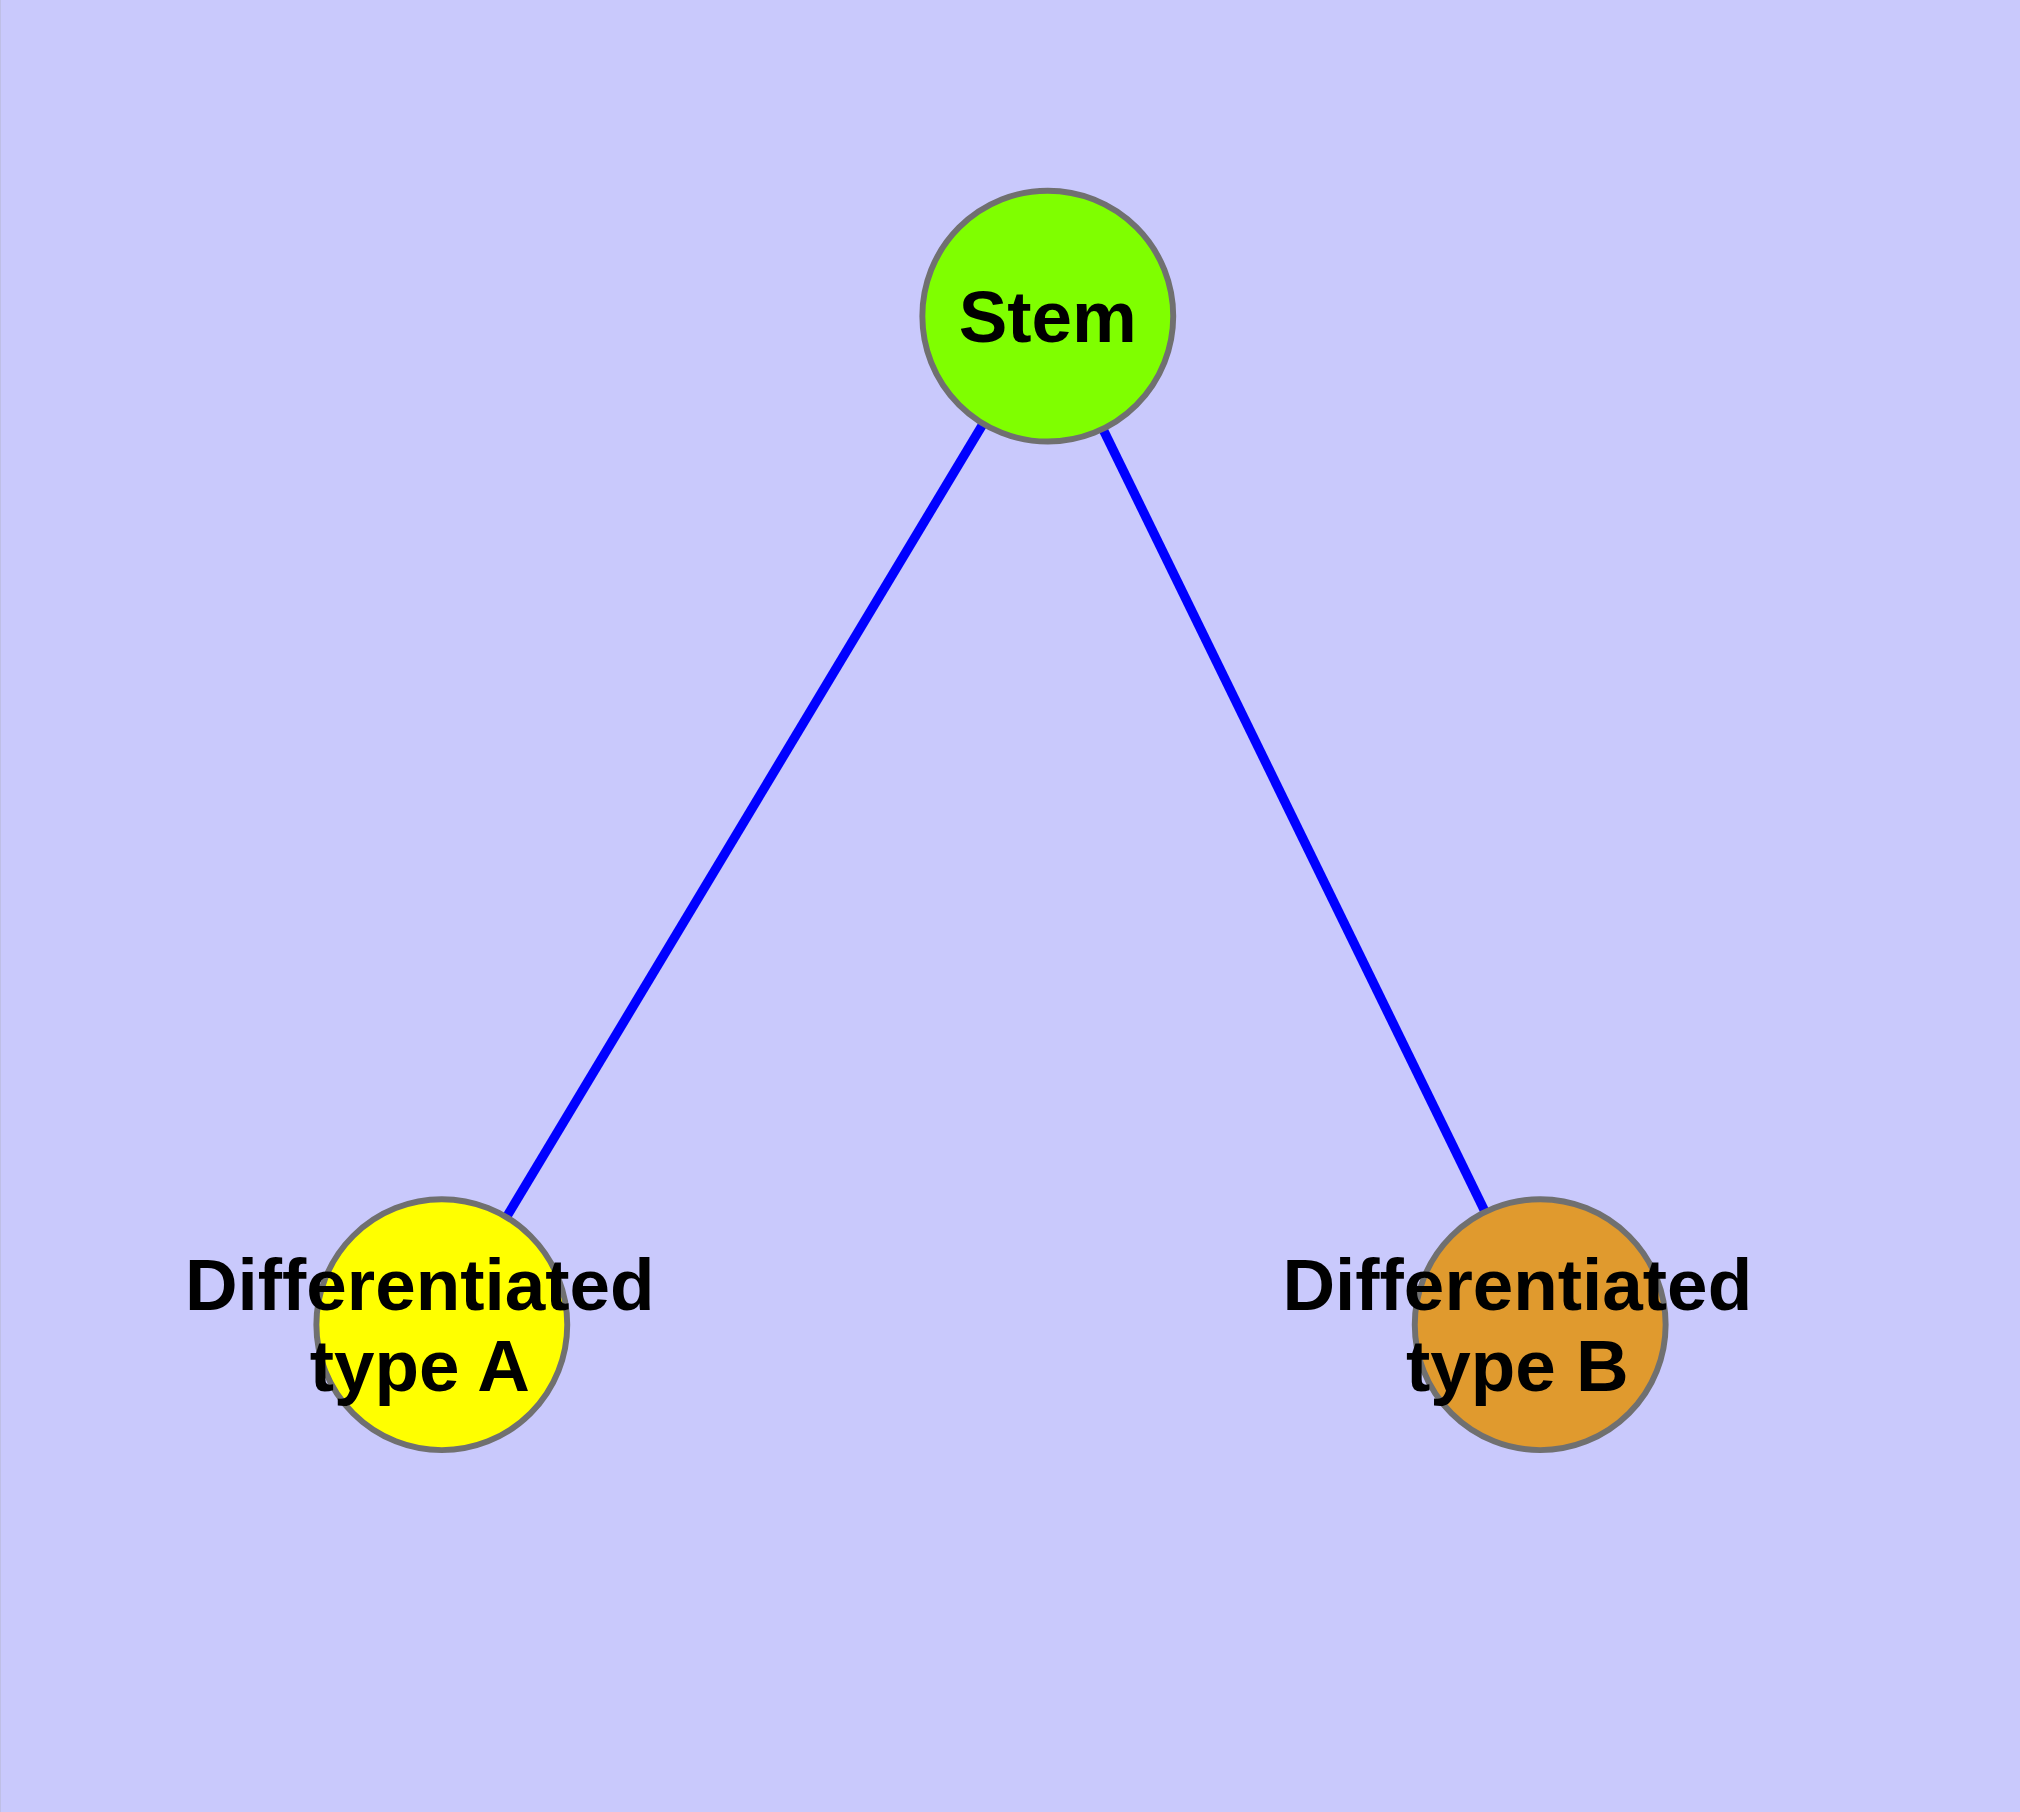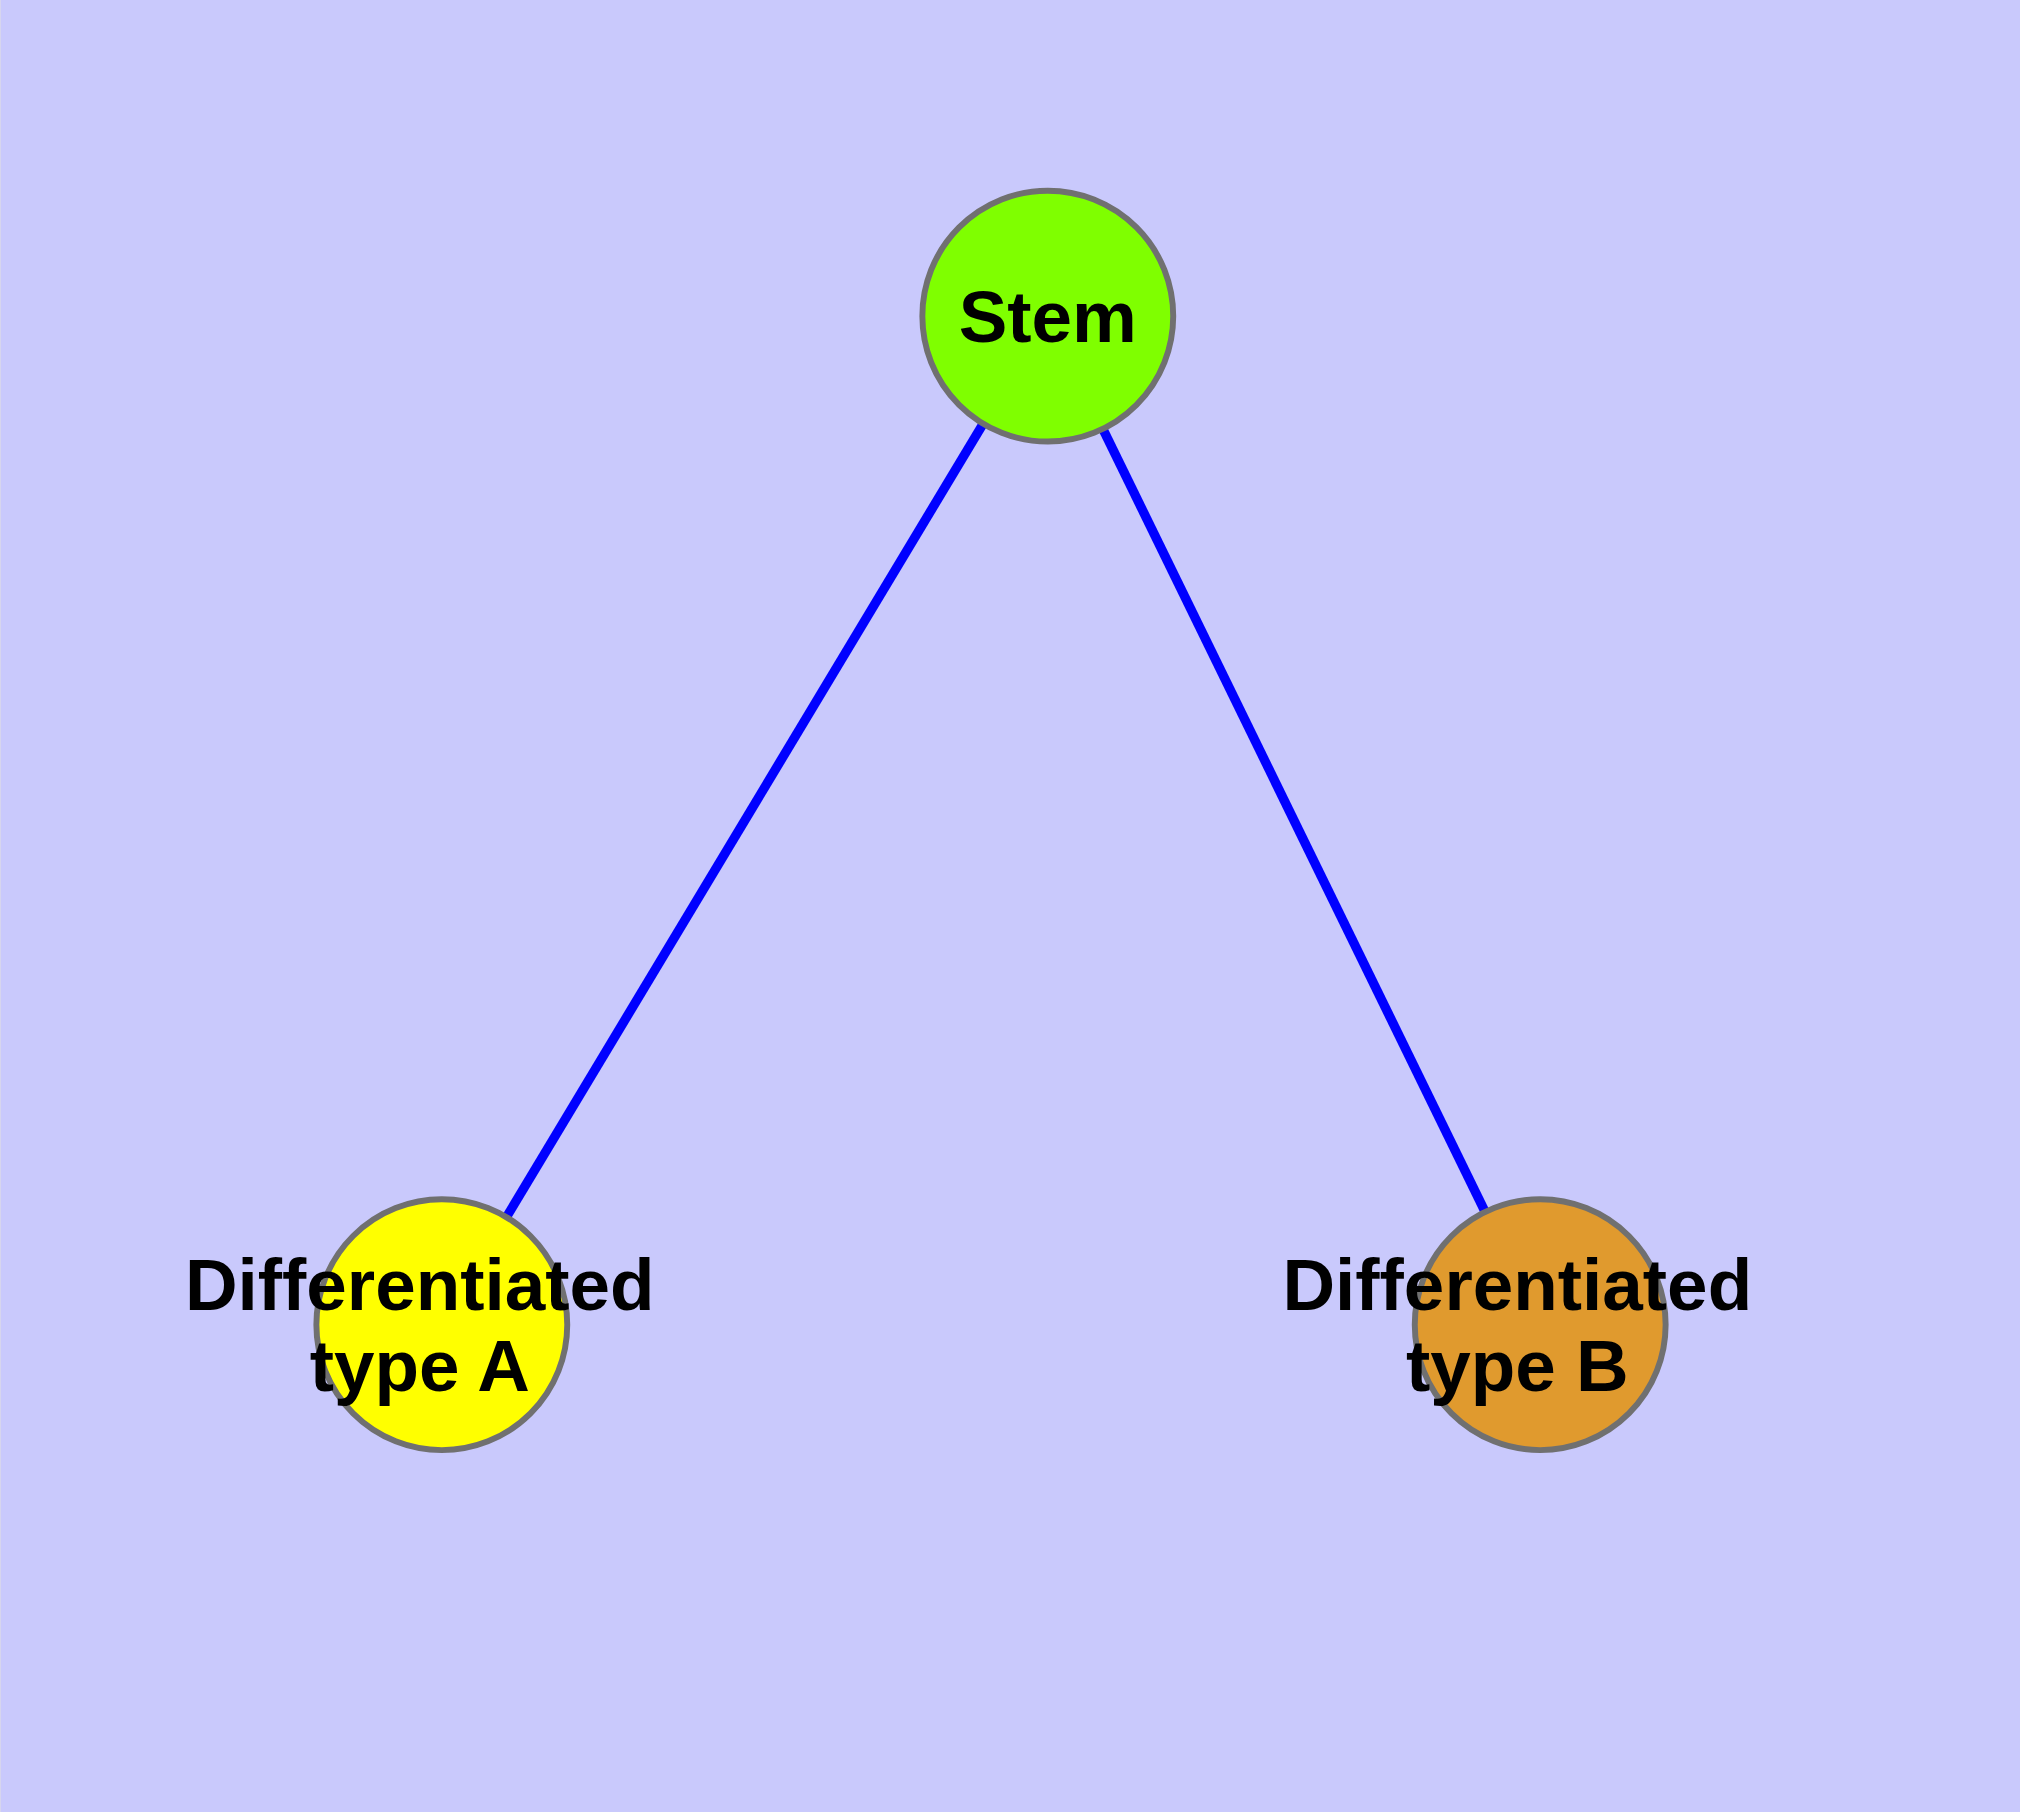--- a/index.html
+++ b/index.html
@@ -33,21 +33,21 @@
   .node-circle {
     stroke-width: 7;
   }
   .edge-line {
     stroke-linecap: butt;
   }
 </style>
 </head>
 <body>
 
-<div id="canvas" style="width: 2021px; height: 1812px; background: #fef9c3; text-align: right;">
+<div id="canvas" style="width: 2021px; height: 1812px; background: #a3a3a3; text-align: right;">
   <svg id="graph-svg" viewBox="0 0 2384 2138" xmlns="http://www.w3.org/2000/svg">
 
     <rect id="bg-rect" x="0" y="0" width="2384" height="2138" fill="#C9C9FC"></rect>
 
     <g id="edges-group">
         <line x1="1236" y1="373" x2="521" y2="1563" stroke="#0000FF" stroke-width="11" class="edge-line"></line>
         <line x1="1236" y1="373" x2="1817" y2="1563" stroke="#0000FF" stroke-width="11" class="edge-line"></line>
       </g>
 
     <g id="nodes-group">

